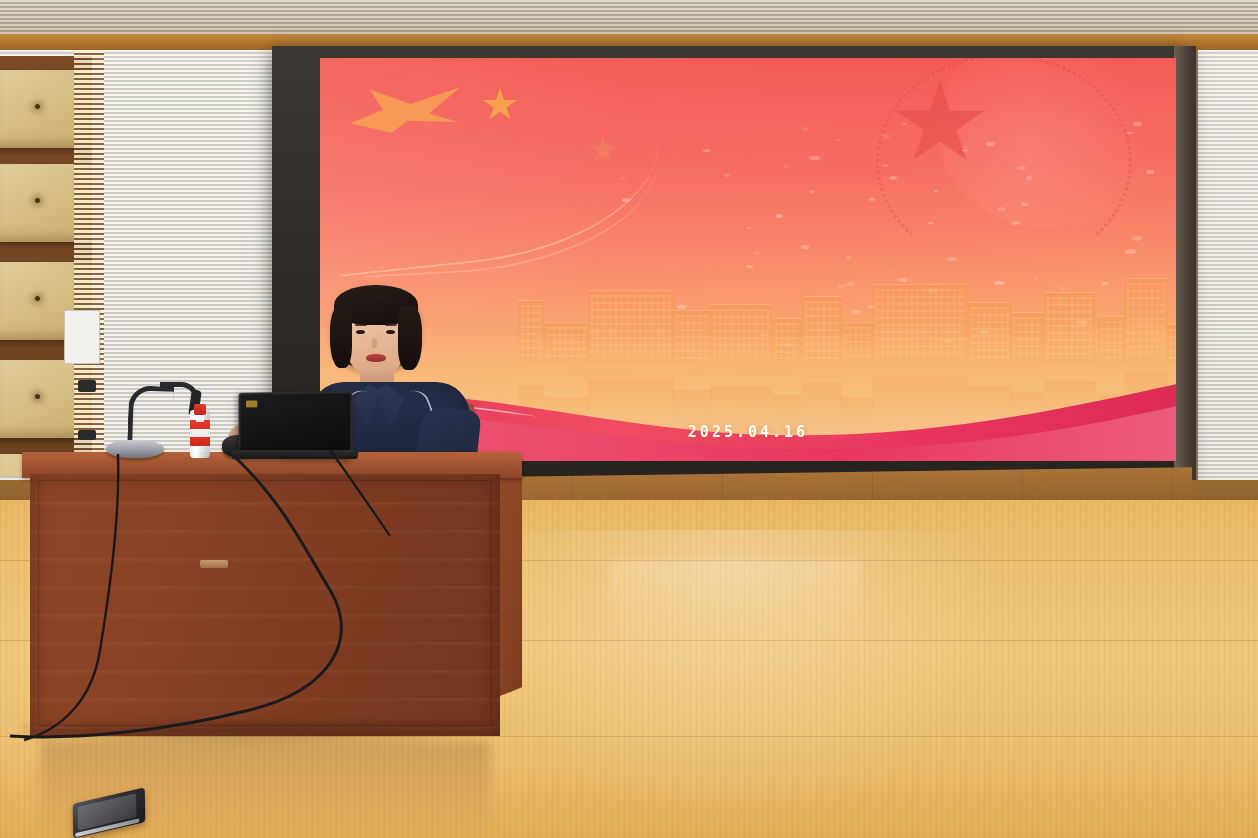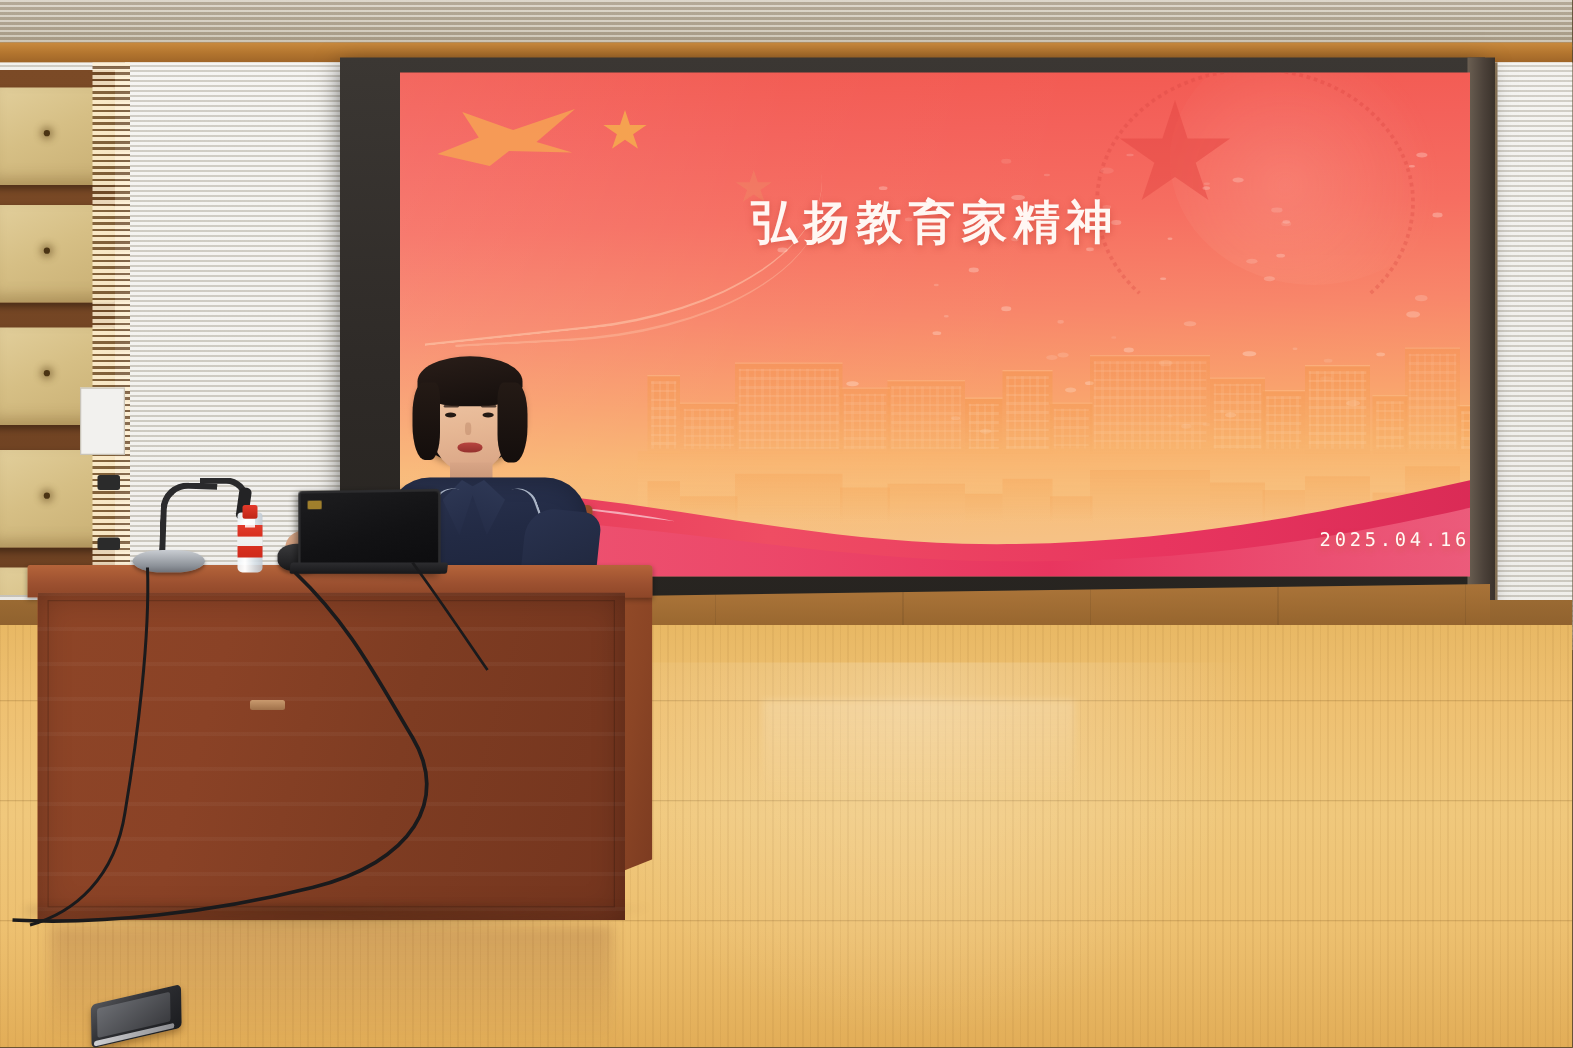--- a/index.html
+++ b/index.html
@@ -198,22 +198,22 @@
   .title-line2{
     font-size:37px;font-weight:700;letter-spacing:4px;line-height:1.5;
   }
   .speaker{
     position:absolute;left:0;top:315px;width:856px;text-align:center;
     color:#fffaf5;font-size:26px;font-weight:700;letter-spacing:12px;
     font-family:"DejaVu Serif","Liberation Serif",serif;
     text-shadow:0 2px 7px rgba(190,90,30,.45);
   }
   .datestamp{
-    position:absolute;left:0;top:365px;width:856px;text-align:right;
-    color:#fffaf5;font-size:15px;font-weight:400;letter-spacing:3px;
+    position:absolute;left:0;top:365px;width:856px;text-align:center;
+    color:#fffaf5;font-size:15px;font-weight:700;letter-spacing:3px;
     font-family:"DejaVu Sans Mono","Liberation Mono",monospace;
     text-shadow:0 2px 6px rgba(190,90,30,.45);
   }
 
   
   .city{
     position:absolute;left:190px;bottom:42px;width:666px;height:150px;
     opacity:.55;overflow:hidden;
   }
   .bld{
@@ -670,21 +670,20 @@
           <stop offset="60%" stop-color="#e8355f" stop-opacity=".9"></stop>
           <stop offset="100%" stop-color="#f06a86" stop-opacity=".8"></stop>
         </linearGradient>
       </defs>
       <path d="M0,38 C140,14 300,70 470,74 C640,78 780,44 900,18 L900,108 L0,108 Z" fill="url(#wv1)"></path>
       <path d="M0,58 C150,40 320,86 500,88 C680,90 800,62 900,40 L900,108 L0,108 Z" fill="url(#wv2)"></path>
       <path d="M10,46 C90,32 170,48 240,56 C180,44 110,38 30,50 Z" fill="rgba(255,255,255,.55)"></path>
     </svg>
 
     <div class="title-block">
-      <div class="title-line1">弘扬教育家精神</div>
     </div>
     <div class="datestamp">2025.04.16</div>
   </div>
 
   <div class="stage-base"></div>
   <div class="stage-wood"></div>
   <div class="floor"></div>
   <div class="floor-seam" style="top:560px"></div>
   <div class="floor-seam" style="top:640px"></div>
   <div class="floor-seam" style="top:736px"></div>

